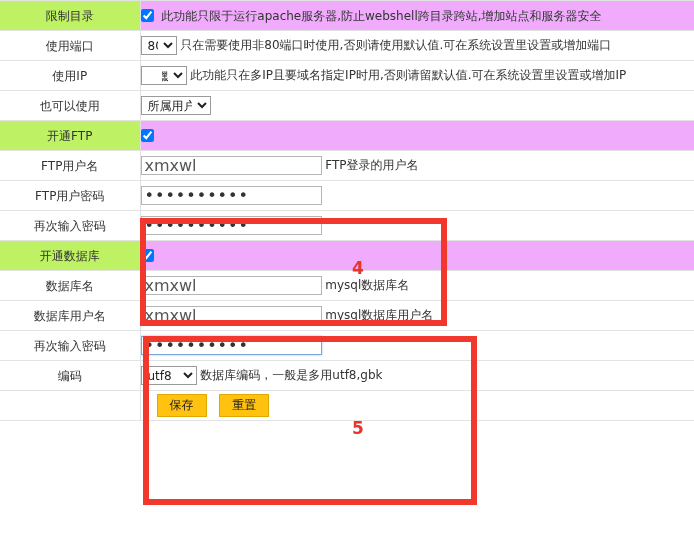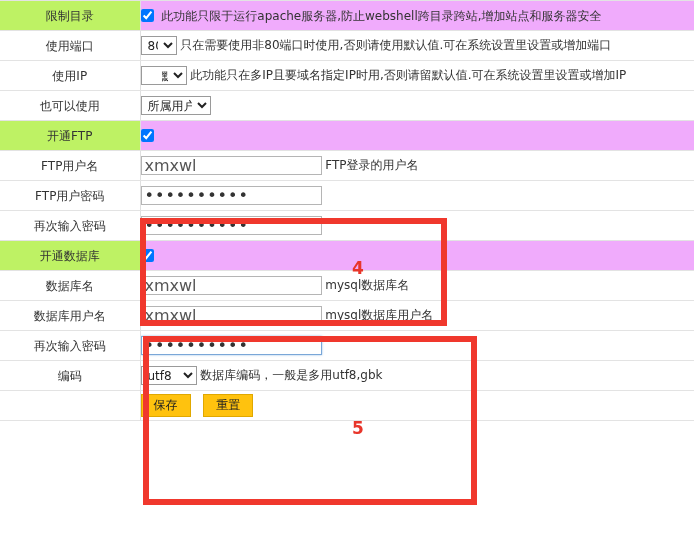--- a/index.html
+++ b/index.html
@@ -225,21 +225,21 @@
       <td class="val-cell">
         <select class="sel sel-enc">
           <option>utf8</option>
         </select>
         <span class="desc">数据库编码，一般是多用utf8,gbk</span>
       </td>
     </tr>
 
     <tr>
       <td class="lbl-cell"></td>
-      <td class="val-cell" style="padding-top:3px;padding-bottom:3px;">
+      <td class="val-cell" style="padding-top:3px;padding-bottom:3px;padding-left:16px;">
         <button class="btn">保存</button>
         <button class="btn">重置</button>
       </td>
     </tr>
 
   </tbody>
 </table>
 
 <div class="redbox" style="left:140px;top:218px;width:307px;height:108px;"></div>
 <div class="rednum" style="left:352px;top:258px;">4</div>

